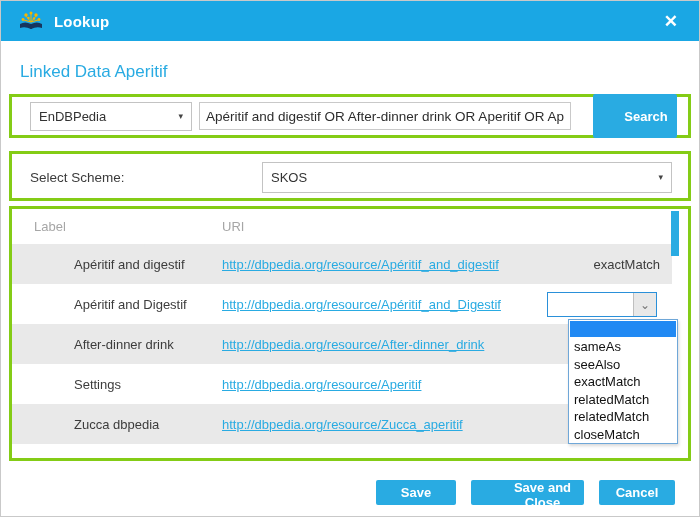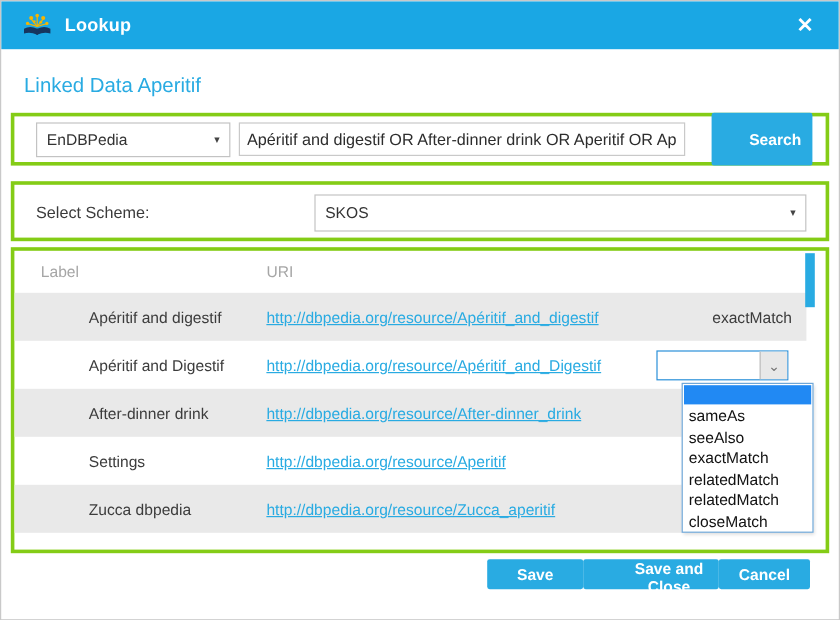--- a/index.html
+++ b/index.html
@@ -65,21 +65,21 @@
                          justify-content: center; }
   .mapping-list { position: absolute; left: 556px; top: 110px; width: 110px;
                   background: #fff; border: 1px solid #6fa7d8; z-index: 5;
                   box-shadow: 1px 2px 3px rgba(0,0,0,.15); }
   .opt { height: 17.5px; line-height: 17.5px; padding-left: 5px; font-size: 13px;
          color: #111; cursor: pointer; white-space: nowrap; }
   .opt-blank { height: 16px; background: #2189f3; margin: 1px; cursor: pointer; }
 
   
   .footer { display: flex; justify-content: flex-end; align-items: center;
-            margin-top: 5px; padding-right: 24px; }
+            gap: 15px; margin-top: 19px; padding-right: 24px; }
   .footer .btn { height: 25px; }
   .save-btn { width: 80px; }
   .saveclose-btn { width: 113px; padding-left: 30px; }
   .cancel-btn { width: 76px; }
 </style>
 </head>
 <body>
 
 <div class="dialog">
 

